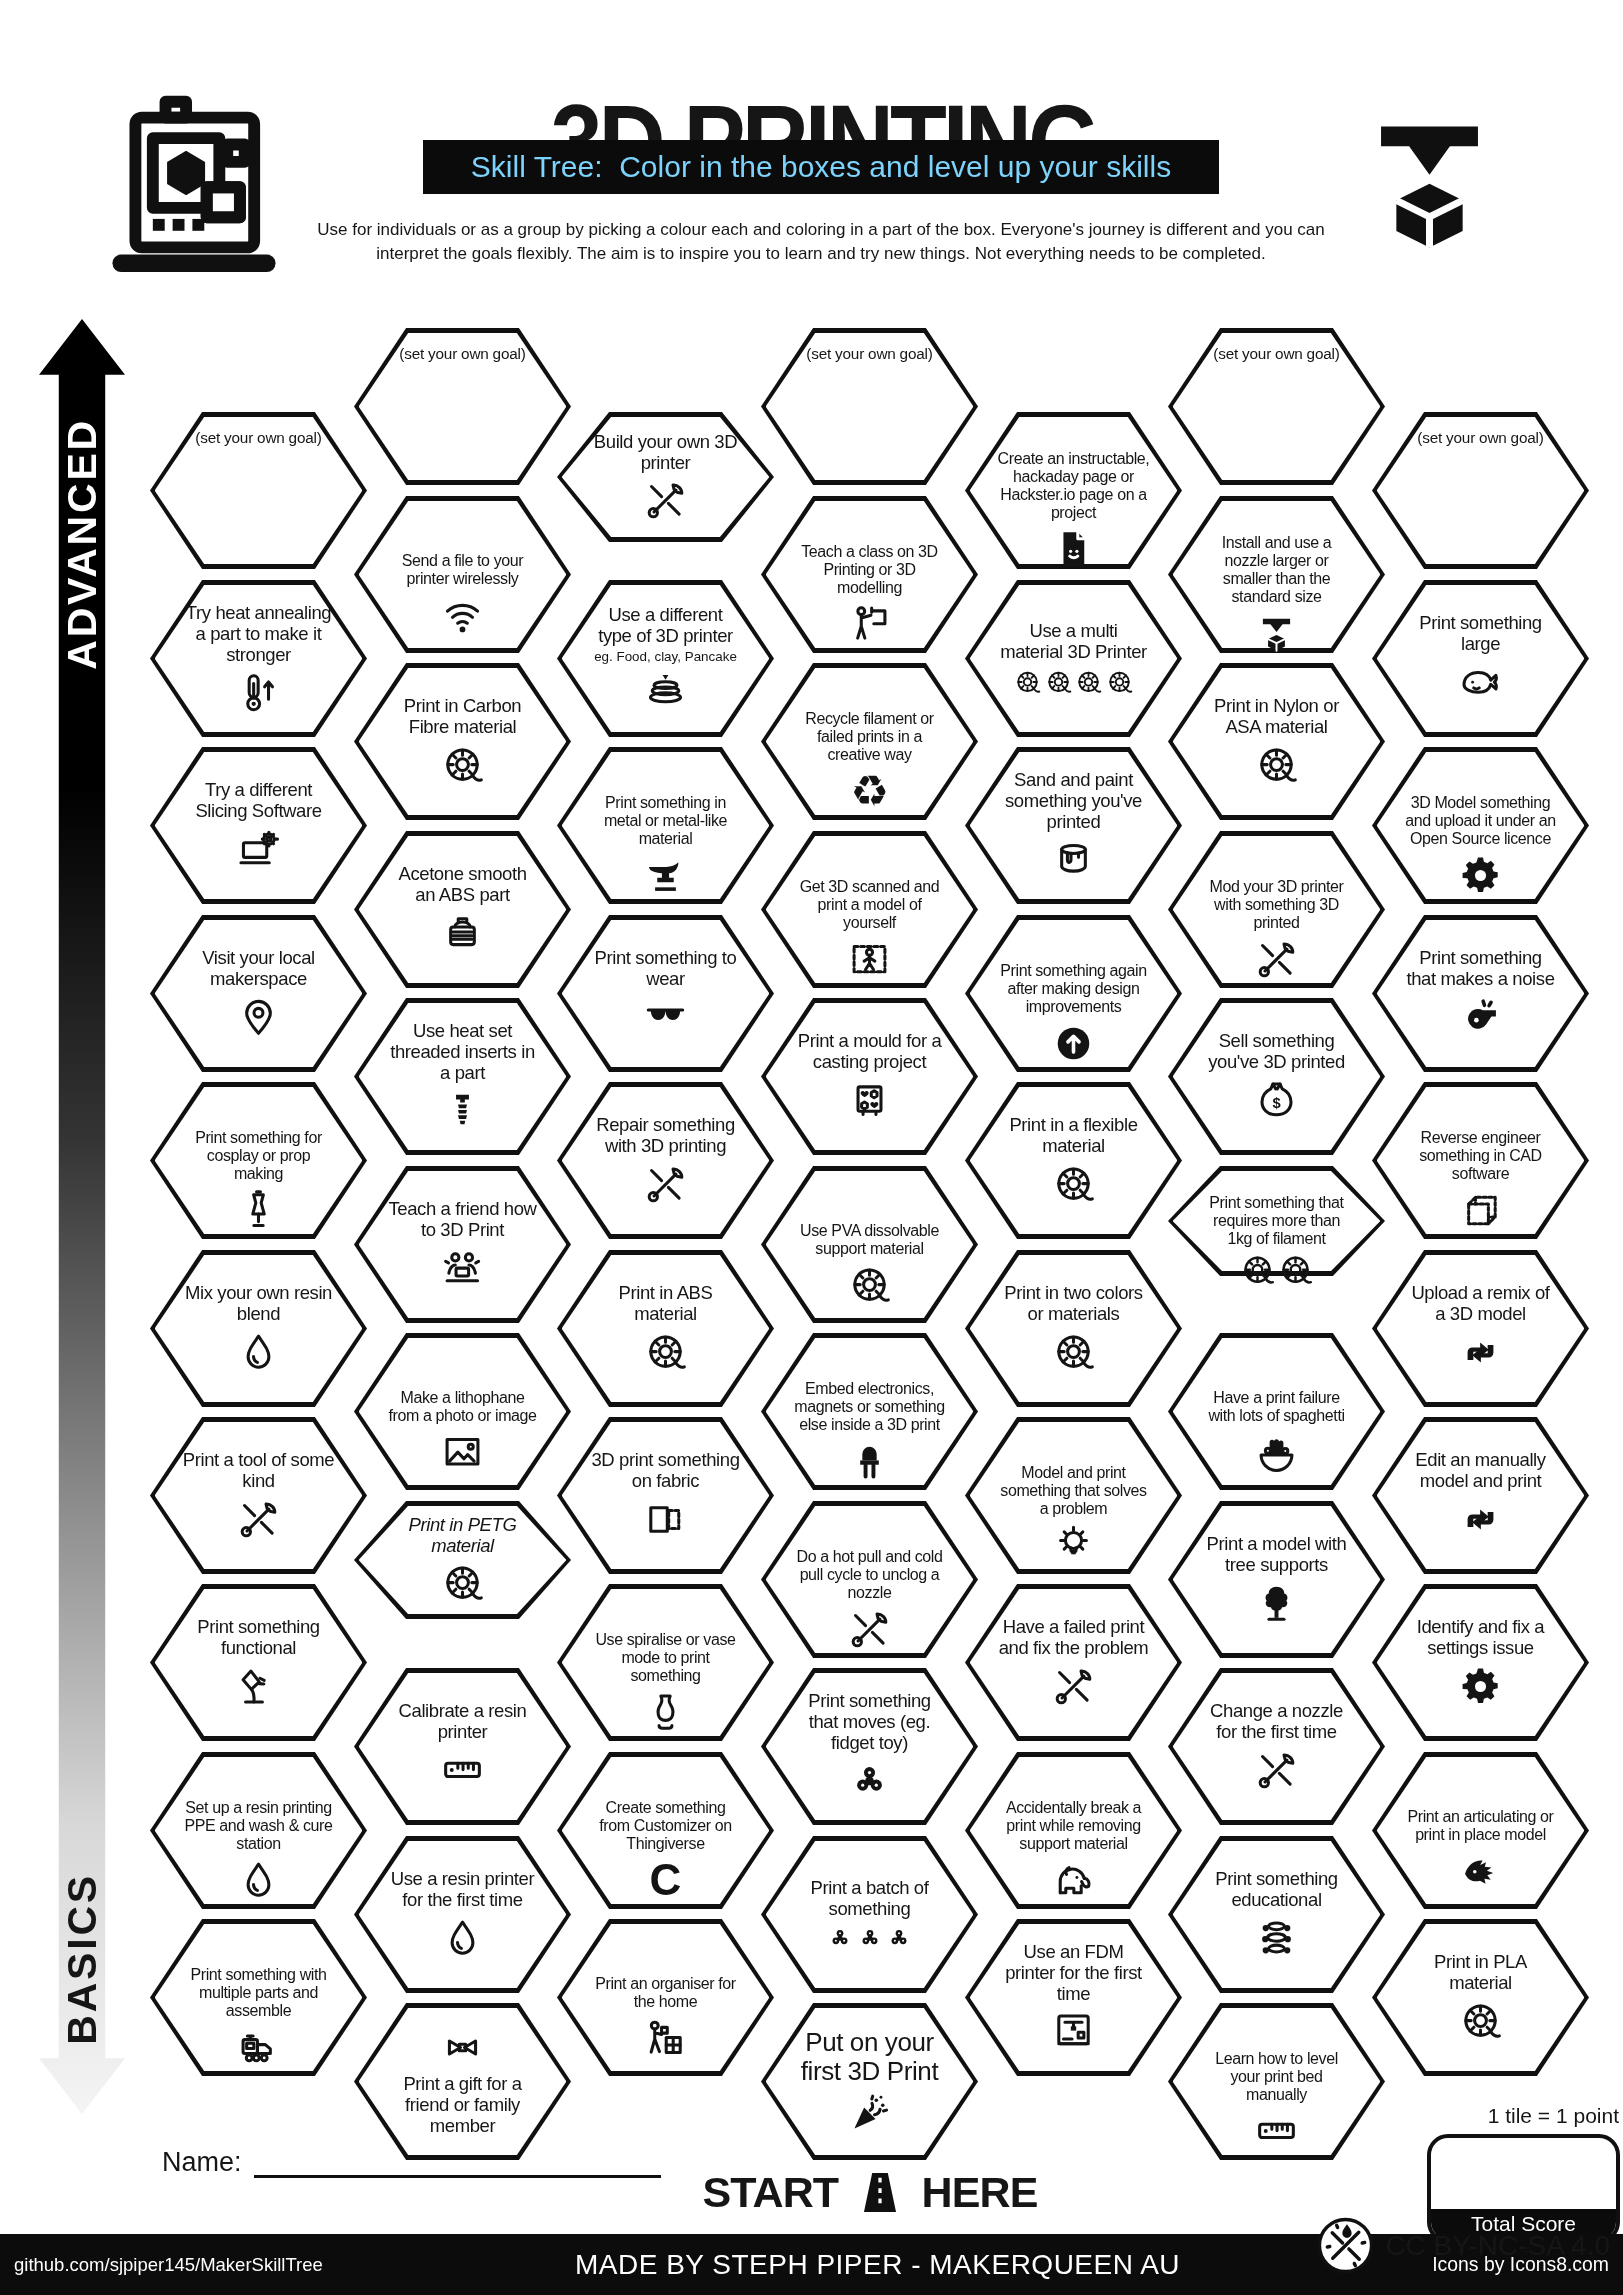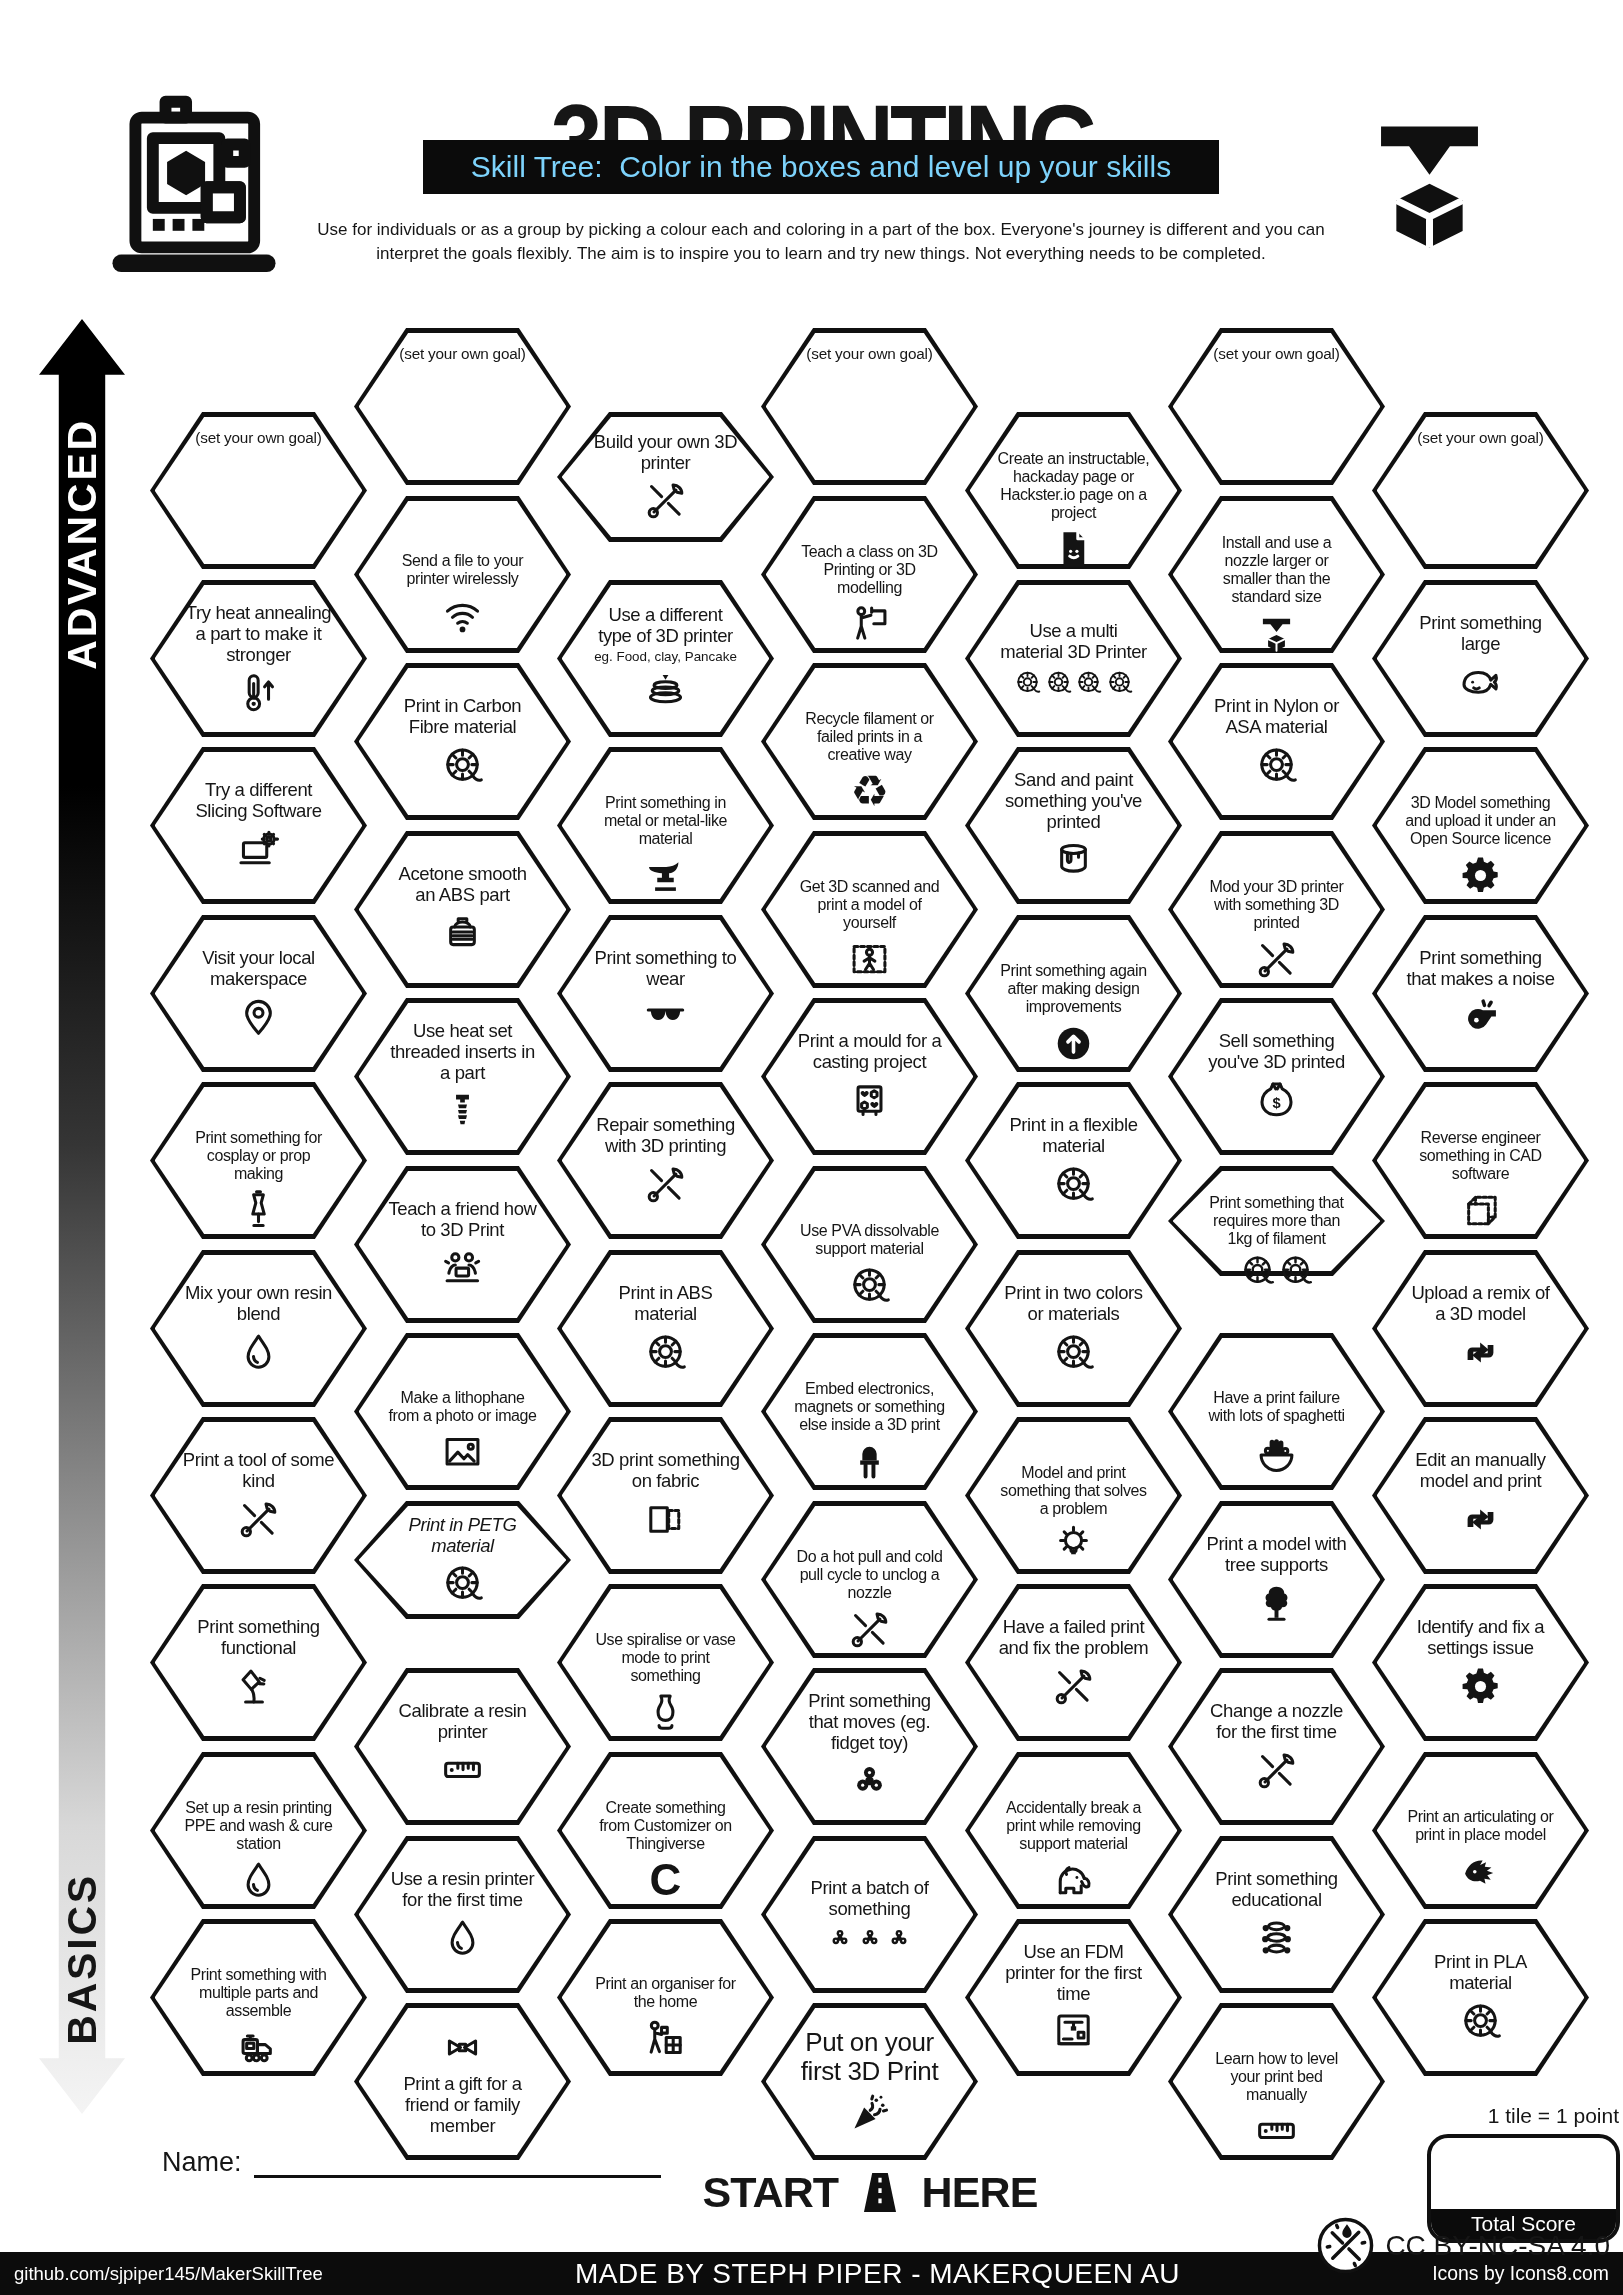--- a/index.html
+++ b/index.html
@@ -47,21 +47,21 @@
   .name-line{width:407px;height:27px;border-bottom:3.2px solid #101010;}
   .tilepoint{left:1420px;top:2104px;width:199px;text-align:right;font-size:21px;}
   .scorebox{left:1427px;top:2134px;width:185px;height:101px;border:4.2px solid #101010;border-radius:21px;
             overflow:hidden;background:#fff;}
   .score-area{position:absolute;left:0;right:0;top:0;bottom:30px;}
   .score-bar{position:absolute;left:0;right:0;bottom:0;height:30px;background:#0b0b0b;color:#fff;
              font-size:21px;display:flex;align-items:center;justify-content:center;}
   .cc-row{right:13px;top:2216px;display:flex;align-items:center;gap:10.2px;font-size:28px;z-index:4;}
   .cc-badge{width:59px;height:59px;}
   .footer{position:absolute;left:0;right:0;bottom:0;height:43px;background:#0c0c0c;color:#fff;
-          display:flex;align-items:center;justify-content:space-between;padding:0 14px;z-index:2;}
+          display:flex;align-items:center;justify-content:space-between;padding:9px 14px;z-index:2;}
   .footer .f-left{font-size:18.5px;}
   .footer .f-center{font-size:28px;letter-spacing:0.5px;}
   .footer .f-right{font-size:19.4px;}
 </style>
 </head>
 <body>
 
 <div class="abs logo-left">
   <svg viewBox="0 0 24 24" width="190" height="227" fill="none" stroke="#101010" stroke-width="1.5" stroke-linecap="round" stroke-linejoin="round">
       <rect x="4.6" y="3.8" width="15" height="16.4" rx="0.8"></rect>

